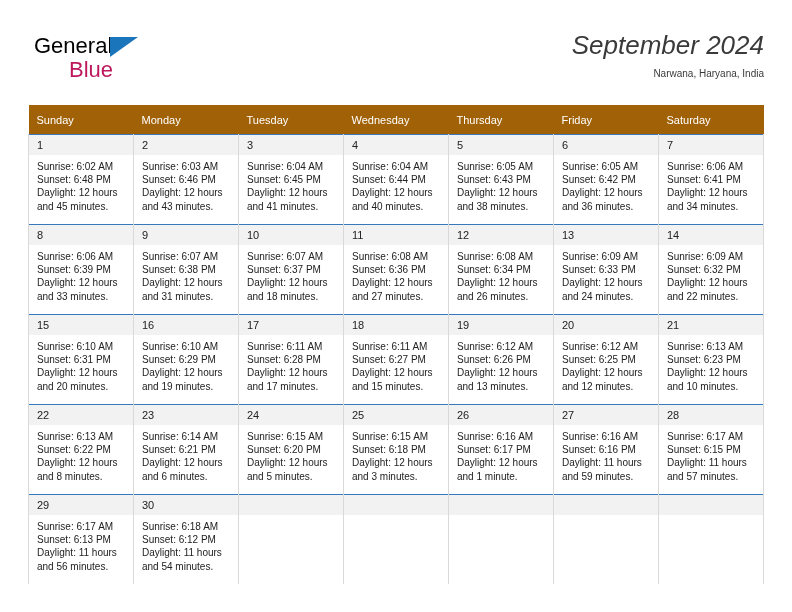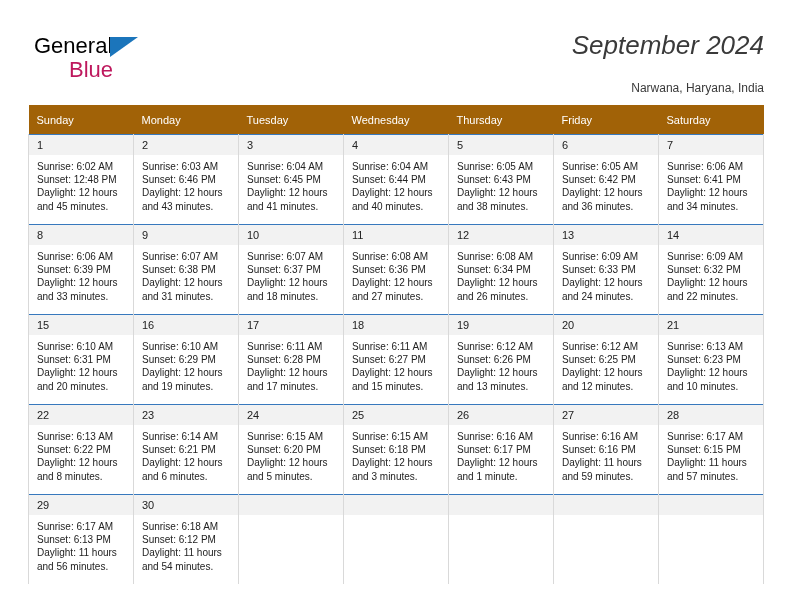--- a/index.html
+++ b/index.html
@@ -71,24 +71,24 @@
     text-align: right;
   }
   .cal-title {
     font-size: 26px;
     color: #3a3a3a;
     line-height: 34px;
     white-space: nowrap;
     font-style: italic;
   }
   .cal-subtitle {
-    font-size: 12px;
+    font-size: 10px;
     color: #3a3a3a;
     line-height: 20px;
-    margin-top: 16px;
+    margin-top: 2px;
     white-space: nowrap;
   }
 
   
   .calendar {
     position: absolute;
     left: 28px;
     top: 105px;
     width: 736px;
     border-collapse: collapse;
@@ -169,21 +169,21 @@
         <th>Friday</th>
         <th>Saturday</th>
       </tr>
     </thead>
     <tbody id="cal-body">
         <tr>
           <td class="">
             <div class="daynum">1</div>
             <div class="info">
               <div>Sunrise: 6:02 AM</div>
-              <div>Sunset: 12:48 PM</div>
+              <div>Sunset: 6:48 PM</div>
               <div>Daylight: 12 hours</div>
               <div>and 45 minutes.</div>
             </div>
           </td>
           <td class="">
             <div class="daynum">2</div>
             <div class="info">
               <div>Sunrise: 6:03 AM</div>
               <div>Sunset: 6:46 PM</div>
               <div>Daylight: 12 hours</div>

